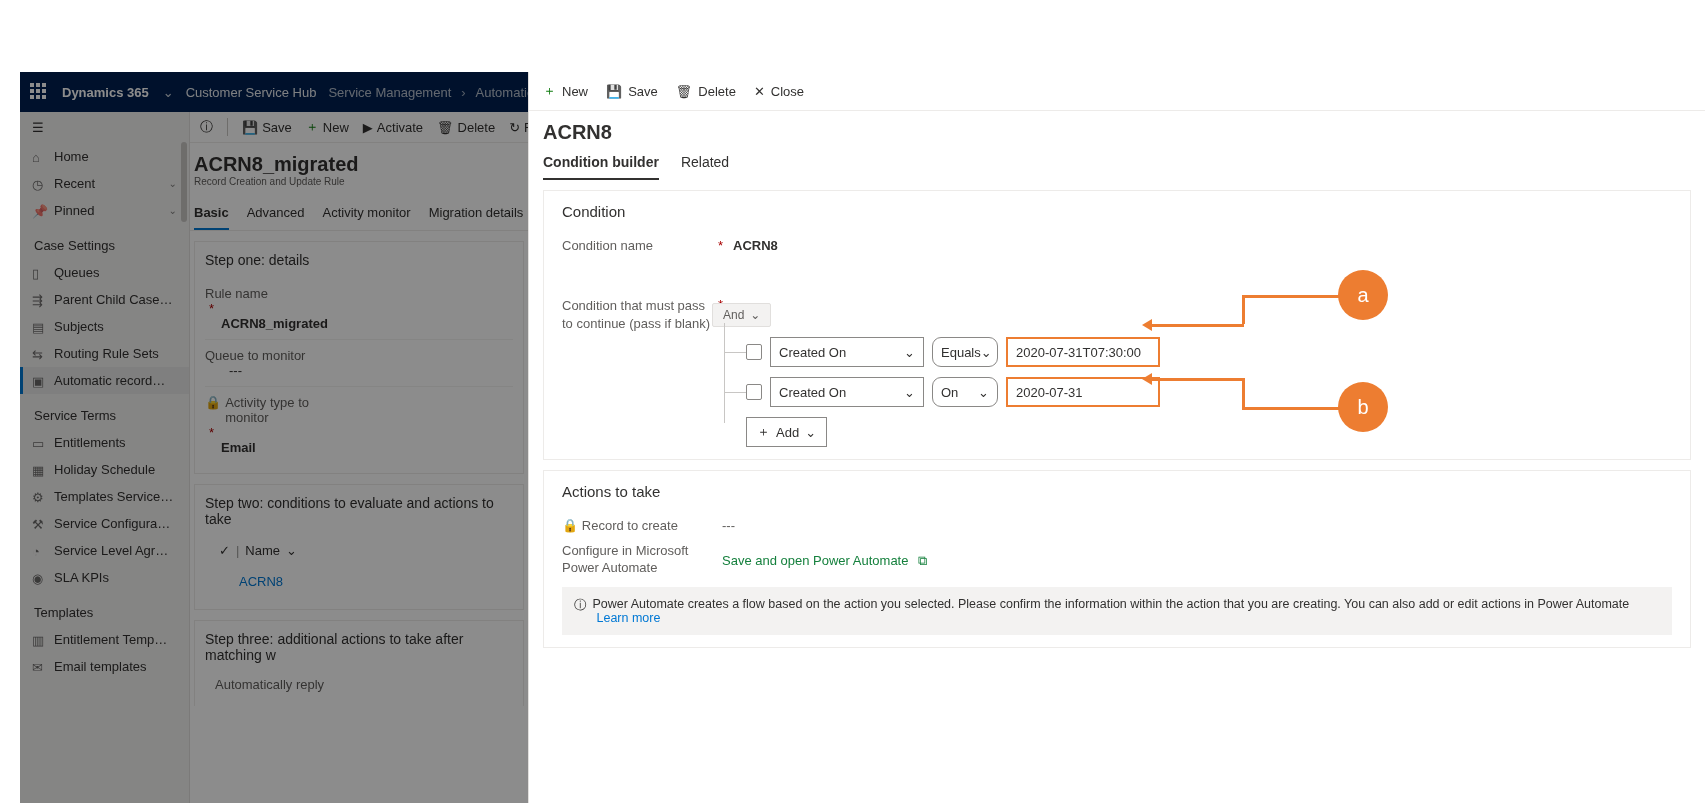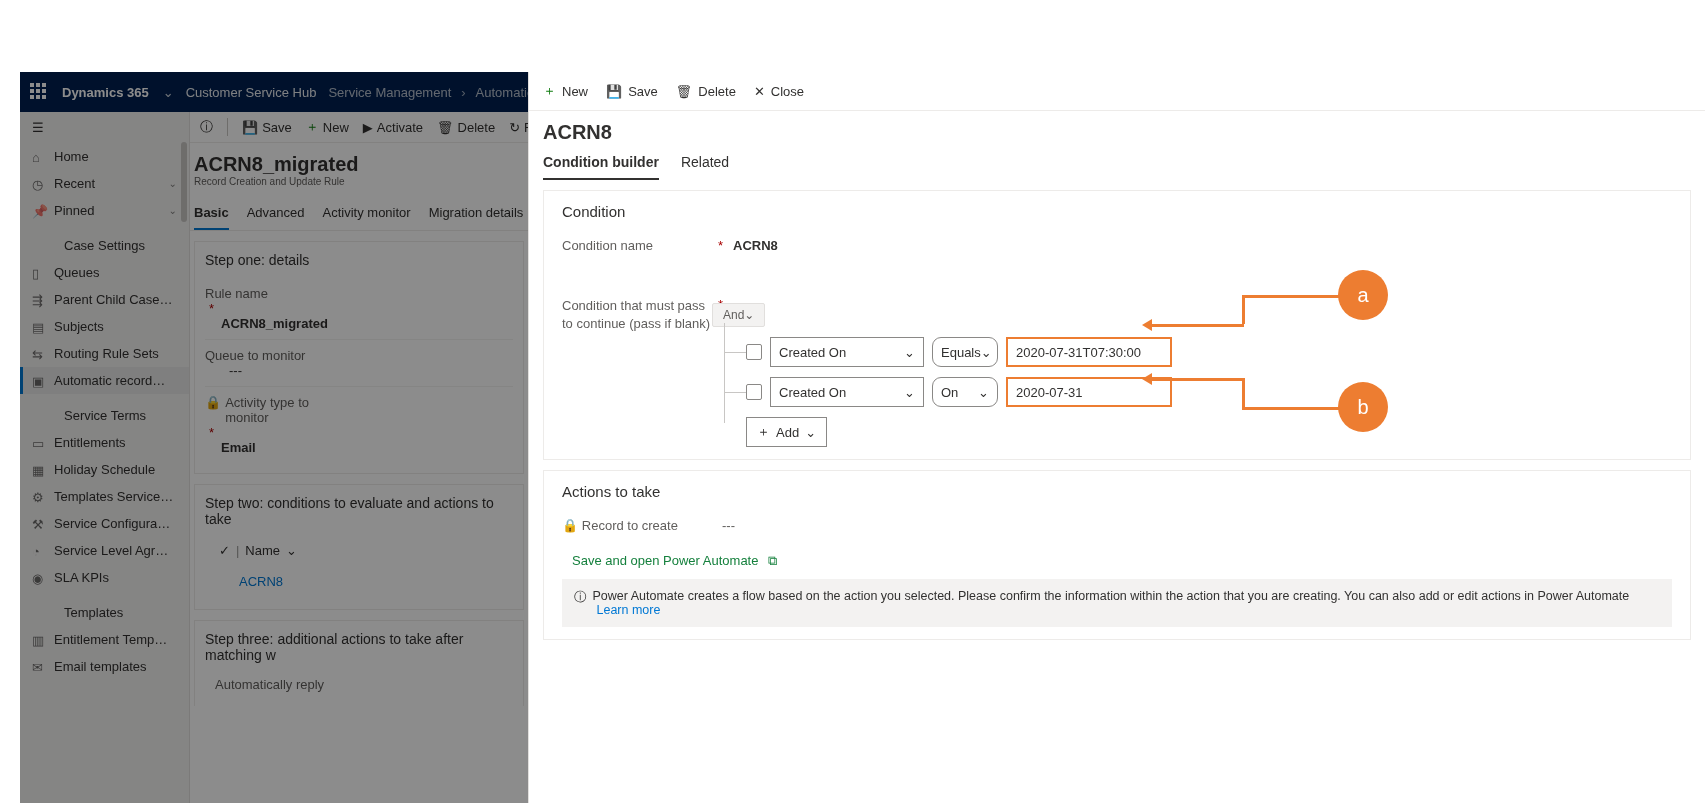--- a/index.html
+++ b/index.html
@@ -13,21 +13,21 @@
   .topbar .brand { font-weight:600; margin-right:8px;}
   .topbar .chev { margin:0 6px; opacity:.8;}
   .topbar .crumb { margin:0 6px; opacity:.9;}
   .topbar .sep { margin:0 4px; opacity:.6;}
 
   
   .leftnav { position:absolute; top:112px; left:20px; width:170px; bottom:0; background:#f3f2f1; border-right:1px solid #e1dfdd; }
   .leftnav .hamb { padding:8px 12px; }
   .leftnav .item { display:flex; align-items:center; gap:8px; padding:6px 12px; color:#323130; font-size:13px; white-space:nowrap; overflow:hidden; text-overflow:ellipsis;}
   .leftnav .item.active { border-left:3px solid #0078d4; padding-left:9px; background:#e8e8e8;}
-  .leftnav .section { padding:14px 20px 6px; font-size:13px; color:#323130;margin-left:24px;}
+  .leftnav .section { padding:14px 14px 6px; font-size:13px; color:#323130;}
   .leftnav .scrollind { position:absolute; top:30px; right:2px; width:6px; height:80px; background:#c8c6c4; border-radius:3px;}
   .ico { width:14px; height:14px; opacity:.7; flex:0 0 14px;}
   .chev-sm { margin-left:auto; font-size:10px; opacity:.6;}
 
   
   .under { position:absolute; top:112px; left:190px; width:338px; bottom:0; background:#fff; }
   .under-cmd { display:flex; align-items:center; gap:14px; padding:6px 10px; border-bottom:1px solid #edebe9; font-size:13px;}
   .under-cmd .btn { display:flex; align-items:center; gap:4px; }
   .under-head { padding:10px 4px;}
   .under-head h2 { margin:0; font-size:20px; font-weight:600;}
@@ -61,29 +61,29 @@
   .panel-body { padding:0 14px 14px;}
   .card { border:1px solid #edebe9; margin-top:10px; padding:12px 18px;}
   .card h4 { margin:0 0 14px 0; font-weight:400; font-size:15px;}
   .field-row { display:flex; align-items:flex-start; margin:6px 0;}
   .field-row .lbl { width:150px; color:#605e5c; font-size:13px; padding-top:4px;}
   .field-row .req { color:#a80000; margin-left:6px; padding-top:4px;}
   .field-row .val { font-weight:600; padding-top:4px;}
 
   
   .cb { position:relative; margin-left:150px; margin-top:-36px;}
-  .cb-and { display:inline-flex; align-items:center; background:#f3f2f1; border:1px solid #e1dfdd; color:#605e5c; font-size:12px; padding:4px 10px; border-radius:2px; margin-left:0;}
+  .cb-and { display:inline-flex; align-items:center; gap:6px; background:#f3f2f1; border:1px solid #e1dfdd; color:#605e5c; font-size:12px; padding:4px 10px; border-radius:2px; margin-left:0;}
   .cb-row { display:flex; align-items:center; gap:8px; margin:10px 0 10px 34px; position:relative;}
   .cb-row::before{ content:""; position:absolute; left:-22px; top:50%; width:22px; border-top:1px solid #c8c6c4;}
   .cb-line { position:absolute; left:12px; top:20px; bottom:24px; width:1px; background:#c8c6c4;}
   .chk { width:16px; height:16px; border:1px solid #8a8886; border-radius:2px;}
   .sel { display:flex; align-items:center; justify-content:space-between; border:1px solid #8a8886; height:30px; padding:0 8px; font-size:13px; background:#fff;}
   .sel.field { width:154px;}
   .sel.op { width:66px;border-radius:9px;}
-  .valuebox { border:2px solid #ed7d31; height:30px; width:166px; padding:0 8px; display:flex; align-items:center; font-size:13px;}
+  .valuebox { border:2px solid #ed7d31; height:30px; width:154px; padding:0 8px; display:flex; align-items:center; font-size:13px;}
   .addbtn { display:inline-flex; align-items:center; gap:6px; border:1px solid #8a8886; padding:5px 10px; margin-left:34px; font-size:13px;}
 
   .link { color:#15803d; }
   .info-banner { background:#f3f2f1; padding:10px 12px; margin-top:10px; font-size:12.5px; color:#323130; display:flex; gap:6px; align-items:flex-start;}
   .info-banner .lm { color:#0078d4; margin-left:4px;}
 
   
   .callout { position:absolute; pointer-events:none;}
   .callout .arrowline { position:absolute; border-top:3px solid #ed7d31;}
   .callout .arrowline.vert { border-top:none; border-left:3px solid #ed7d31;}
@@ -355,20 +355,21 @@
         </div>
       </div>
 
       <div class="card">
         <h4>Actions to take</h4>
         <div class="field-row">
           <div class="lbl"><span>🔒</span> <span>Record to create</span></div>
           <div style="margin-left:10px;color:#605e5c;padding-top:4px">---</div>
         </div>
         <div class="field-row">
+          <div class="lbl" style="line-height:1.3">Configure in Microsoft Power Automate</div>
           <div style="margin-left:10px;padding-top:14px">
             <span class="link">Save and open Power Automate</span>
             <span class="link" style="margin-left:6px">⧉</span>
           </div>
         </div>
         <div class="info-banner">
           <span>ⓘ</span>
           <span><span>Power Automate creates a flow based on the action you selected. Please confirm the information within the action that you are creating. You can also add or edit actions in Power Automate</span> <span class="lm">Learn more</span></span>
         </div>
       </div>

